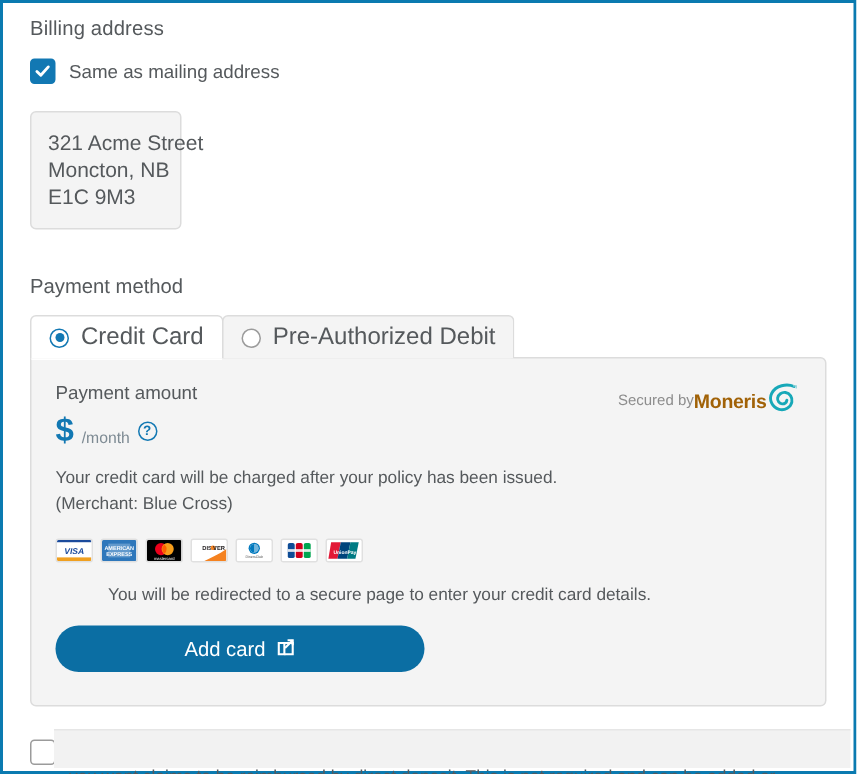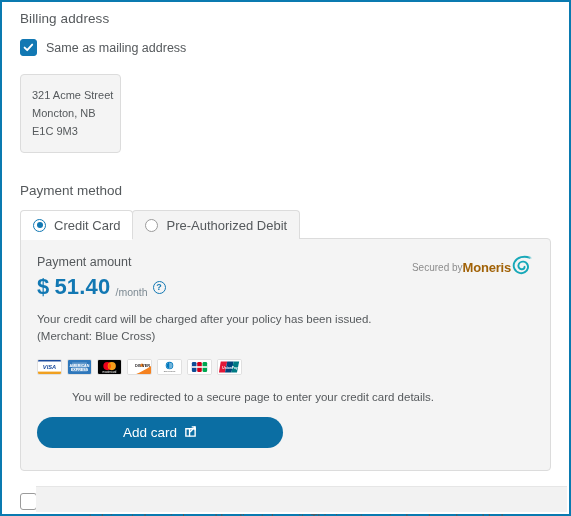--- a/index.html
+++ b/index.html
@@ -35,30 +35,30 @@
   .cb.unchecked { background:#fff; border:1.5px solid #9b9b9b; }
   .cb svg { display:block; }
   .cb-label { font-size:12.5px; color:#55595c; line-height:16px; }
 
   
   .addr-card {
     margin-top: 18px; width: 101px;
     border:1px solid #dcdcdc; border-radius:4px;
     background:#f4f4f4; padding: 11px 11px 12px 11px;
   }
-  .addr-line { font-size:11px; color:#55595c; line-height:18px; white-space:nowrap; }
+  .addr-line { font-size:14px; color:#55595c; line-height:18px; white-space:nowrap; }
 
   
   .pm-title { font-size:13.5px; color:#55595c; margin-top:30px; }
 
   .tabs { display:flex; margin-top:12px; position:relative; z-index:2; }
   .tab {
     display:flex; align-items:center; gap:8px;
     height:29px; padding:0 12px;
-    font-size:13px; color:#55595c;
+    font-size:16px; color:#55595c;
     border:1px solid #dcdcdc;
     border-bottom:none;
     border-radius:4px 4px 0 0;
     background:#f4f4f4;
   }
   .tab.active { background:#ffffff; position:relative; }
   .tab.active:after{
     content:""; position:absolute; left:0; right:0; bottom:-1px; height:1px; background:#ffffff;
   }
   .tab + .tab { margin-left:-1px; }
@@ -169,21 +169,20 @@
             <path d="M21.5 3.2 C15.5 .6 6.8 2.4 3.6 8.6 c-2.6 5 .3 11.4 5.9 12.9 c4.6 1.2 9.3-1.6 10.2-5.9 c.7-3.5-1.6-7.1-5.1-7.6 c-3-.4-5.9 1.6-6.3 4.4 c-.3 2.3 1.3 4.5 3.6 4.7 c1.9.2 3.6-1.1 3.8-2.9" fill="none" stroke="#17a8b8" stroke-width="2.3" stroke-linecap="round"></path>
             <path d="M20.6 2.6 h2.6 v2.2" fill="none" stroke="#8fd3da" stroke-width="1"></path>
           </svg>
         </span>
       </div>
 
       <div class="pay-amount-label">Payment amount</div>
 
       <div class="price-row">
         <span class="price">$</span>
-        <span class="price">51.40</span>
         <span class="per">/month</span>
         <span class="help">?</span>
       </div>
 
       <div class="charge-note">
         <div>Your credit card will be charged after your policy has been issued.</div>
         <div>(Merchant: Blue Cross)</div>
       </div>
 
       <div class="cards">

